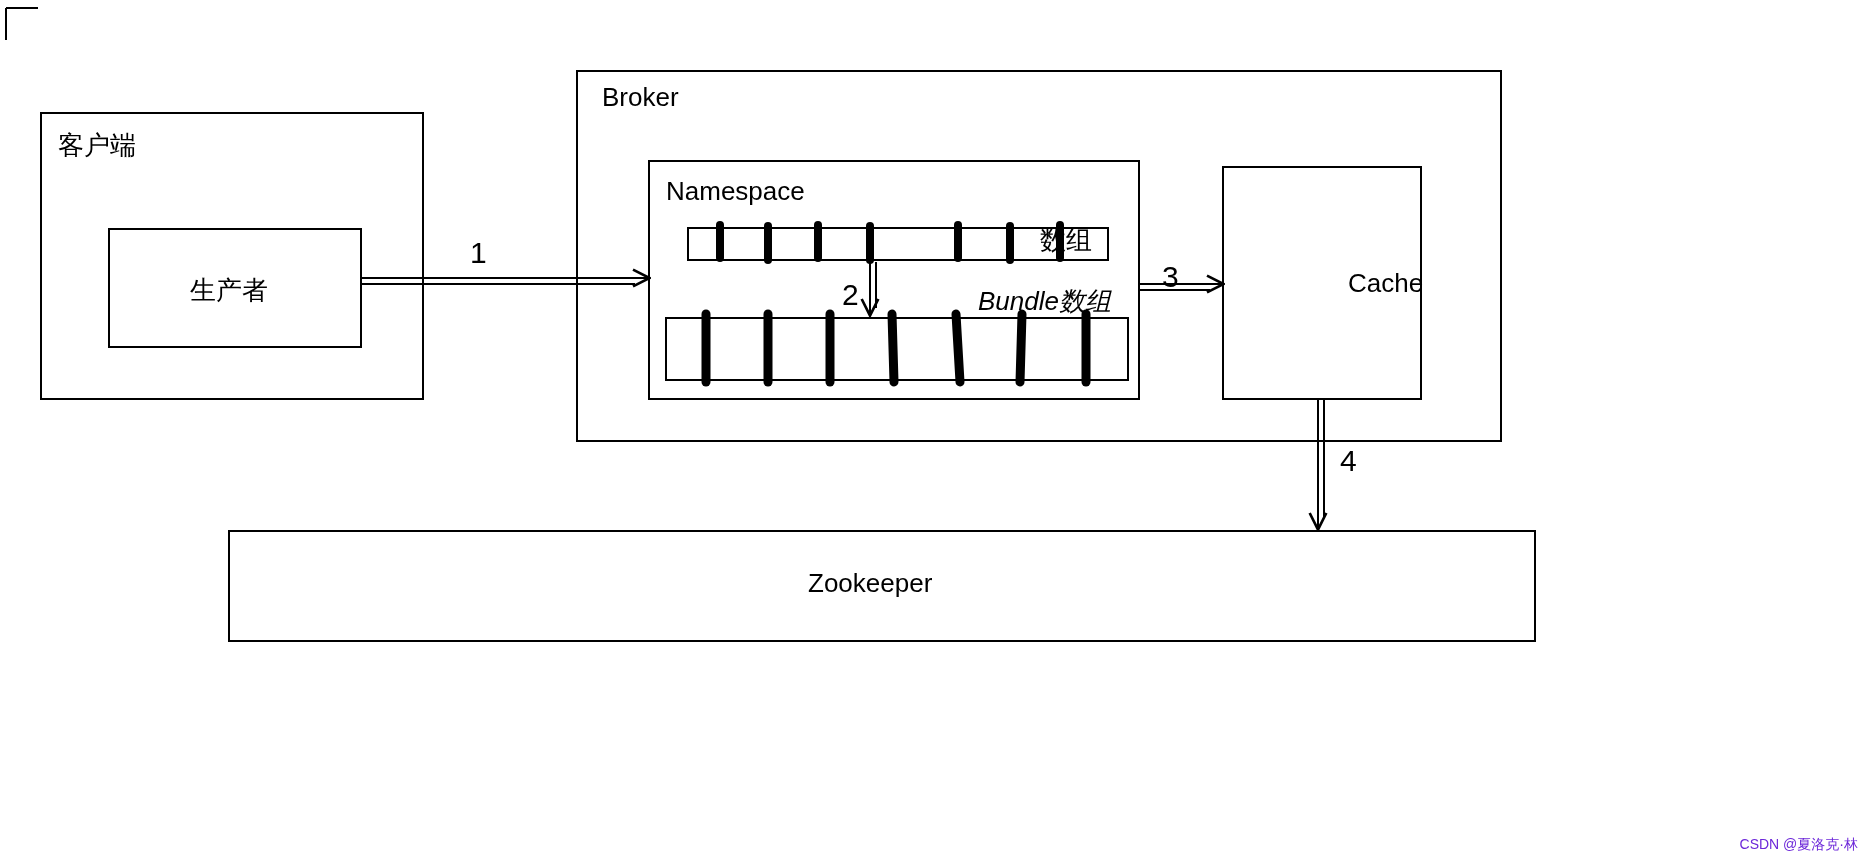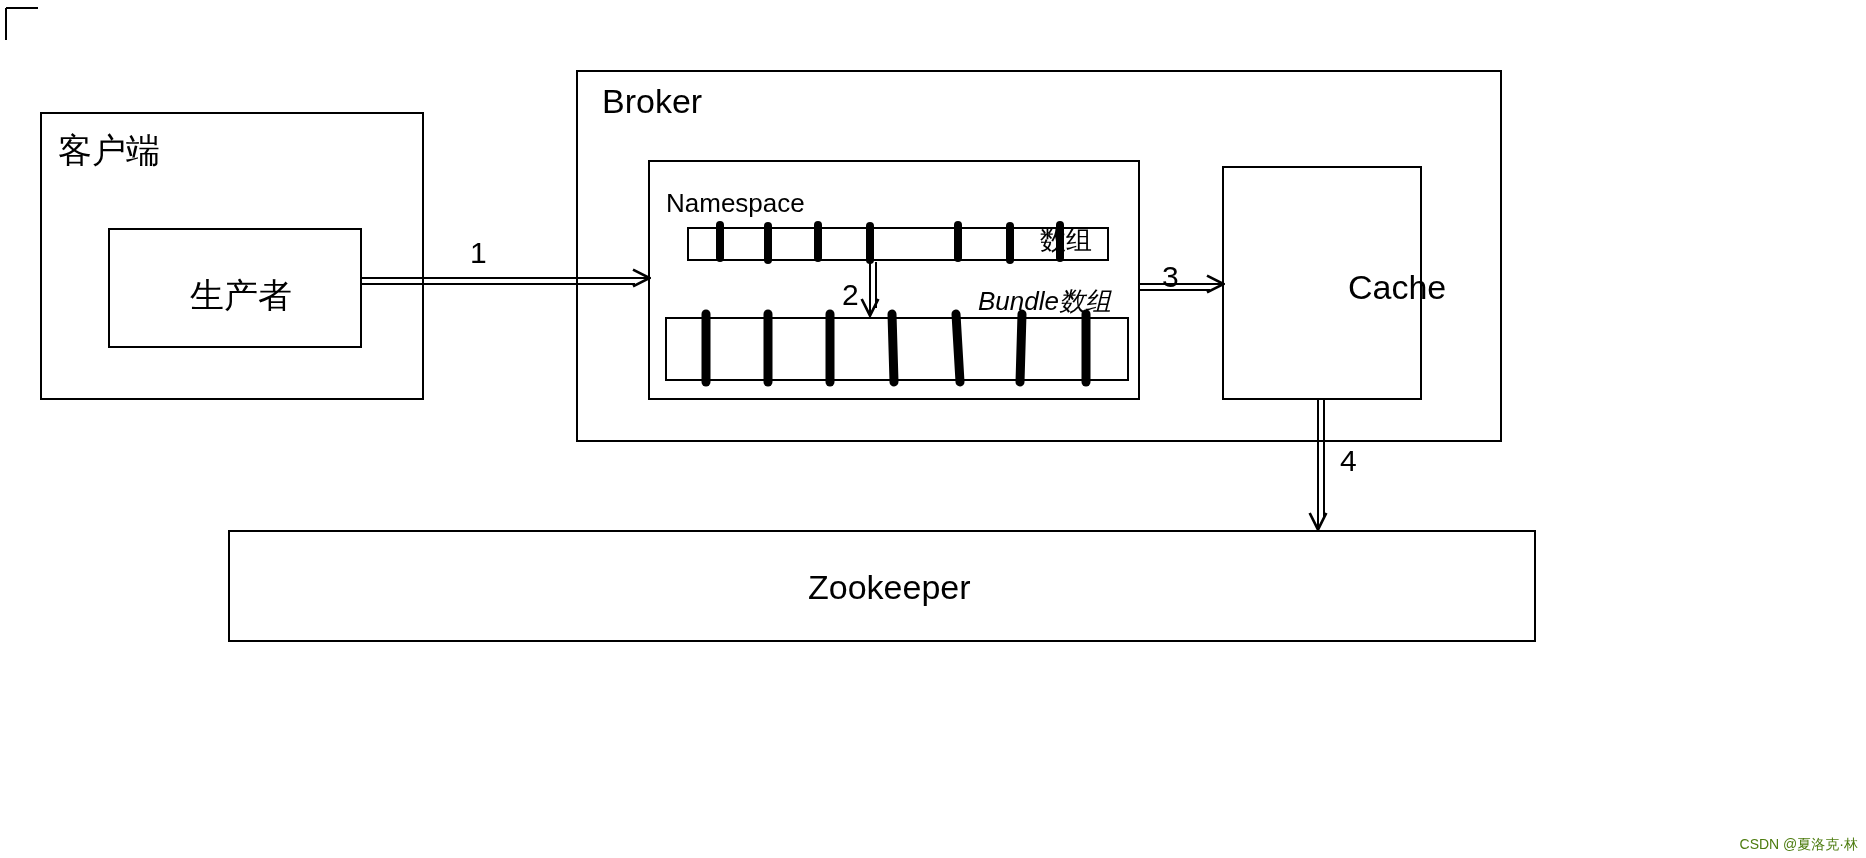--- a/index.html
+++ b/index.html
@@ -17,28 +17,28 @@
   .box {
     position: absolute;
     border: 2px solid #000;
     background: transparent;
   }
   .lbl {
     position: absolute;
     font-size: 26px;
     white-space: nowrap;
   }
-  .lbl.big { font-size: 34px; }
+  .lbl.big { font-size: 26px; }
   .lbl.zh { font-family: Liberation Sans, sans-serif; }
   .num { font-size: 30px; font-weight: 400; }
   .watermark {
     position: absolute;
     right: 8px; bottom: 4px;
     font-size: 14px;
-    color: #4d7c0f;
+    color: #6d28d9;
     font-family: sans-serif;
   }
   svg.overlay {
     position: absolute;
     left: 0; top: 0;
     width: 1866px; height: 858px;
     pointer-events: none;
   }
 </style>
 </head>
@@ -49,21 +49,21 @@
   <div class="box" style="left:40px; top:112px; width:384px; height:288px;"></div>
   <div class="lbl zh big" style="left:58px; top:128px;">客户端</div>
 
   <div class="box" style="left:108px; top:228px; width:254px; height:120px;"></div>
   <div class="lbl zh big" style="left:190px; top:273px;">生产者</div>
 
   <div class="box" style="left:576px; top:70px; width:926px; height:372px;"></div>
   <div class="lbl big" style="left:602px; top:82px;">Broker</div>
 
   <div class="box" style="left:648px; top:160px; width:492px; height:240px;"></div>
-  <div class="lbl" style="left:666px; top:188px;">Namespace</div>
+  <div class="lbl" style="left:666px; top:176px;">Namespace</div>
 
   <div class="lbl zh" style="left:1040px; top:196px;margin-top:27px;">数组</div>
 
   <div class="lbl" style="left:978px; top:284px;font-style:italic;">Bundle数组</div>
 
   <div class="box" style="left:1222px; top:166px; width:200px; height:234px;"></div>
   <div class="lbl big" style="left:1348px; top:268px;">Cache</div>
 
   <div class="box" style="left:228px; top:530px; width:1308px; height:112px;"></div>
   <div class="lbl big" style="left:808px; top:568px;">Zookeeper</div>

